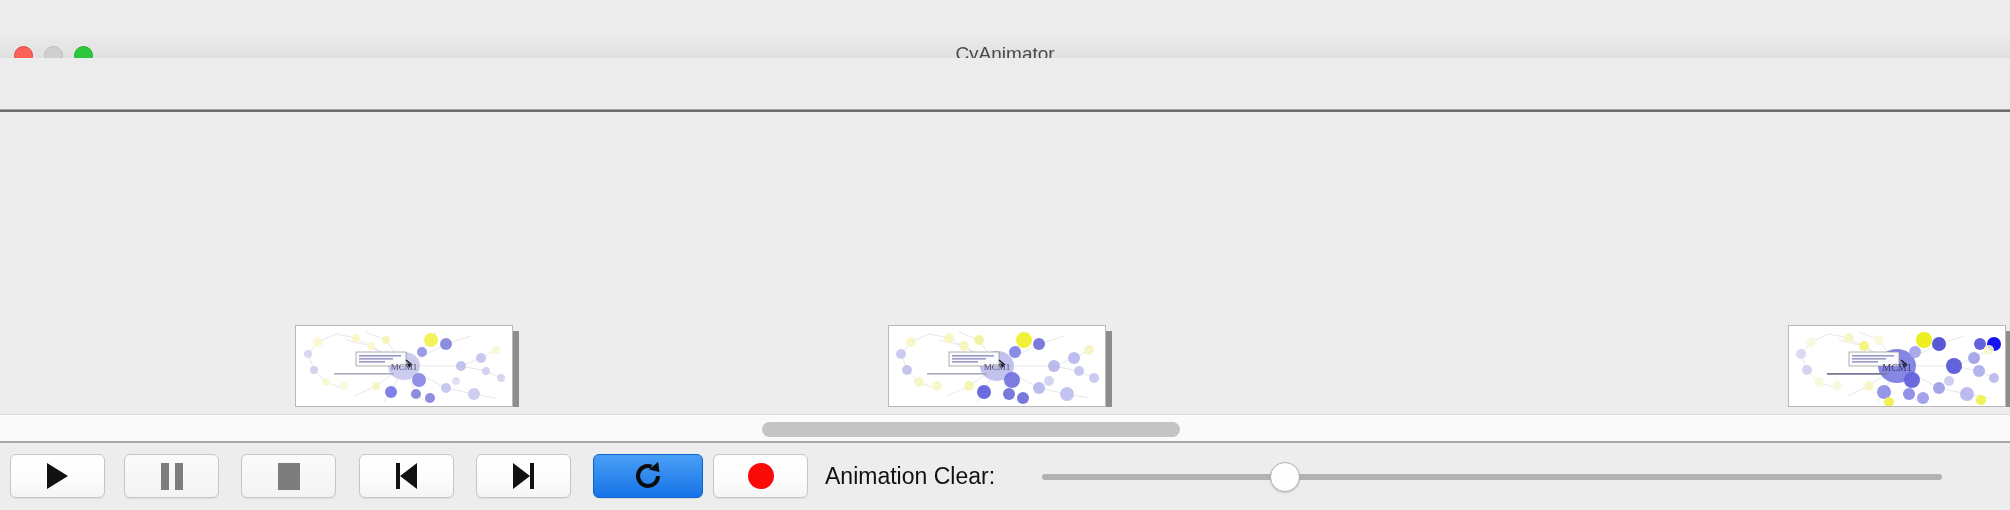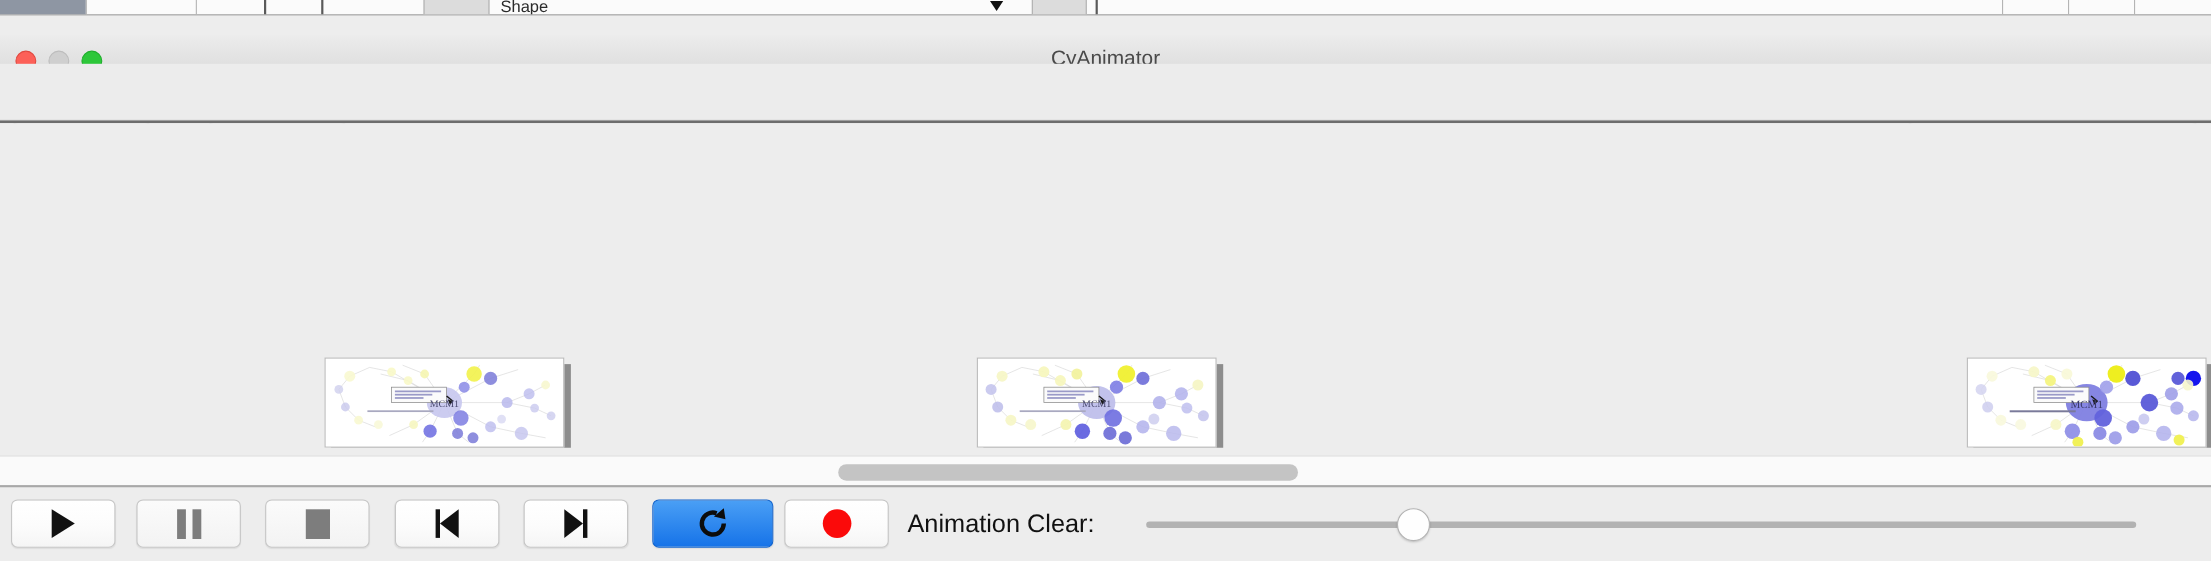--- a/index.html
+++ b/index.html
@@ -185,35 +185,20 @@
     border-radius: 50%; background: #fefefe; border: 1px solid #b3b3b3;
     box-shadow: 0 1px 2px rgba(0,0,0,0.18);
     cursor: default;
   }
 </style>
 </head>
 <body>
 
 <div id="app">
 
-  <div class="bg-strip">
-    <div class="bg-dark"></div>
-    <div class="vline" style="left:78px"></div>
-    <div class="vline" style="left:178px"></div>
-    <div class="vline strong" style="left:240px"></div>
-    <div class="vline strong" style="left:292px"></div>
-    <div class="bgbox" style="left:385px;width:60px"></div>
-    <div class="bglabel" style="left:455px">Shape</div>
-    <div class="tri" style="left:900px"></div>
-    <div class="bgbox" style="left:938px;width:50px"></div>
-    <div class="vline strong" style="left:996px"></div>
-    <div class="vline" style="left:1820px"></div>
-    <div class="vline" style="left:1880px"></div>
-    <div class="vline" style="left:1940px"></div>
-  </div>
 
   <div class="titlebar">
     <div class="title-text">CyAnimator</div>
     <div class="traffic">
       <div class="dot close"></div>
       <div class="dot min"></div>
       <div class="dot max"></div>
     </div>
   </div>
 

